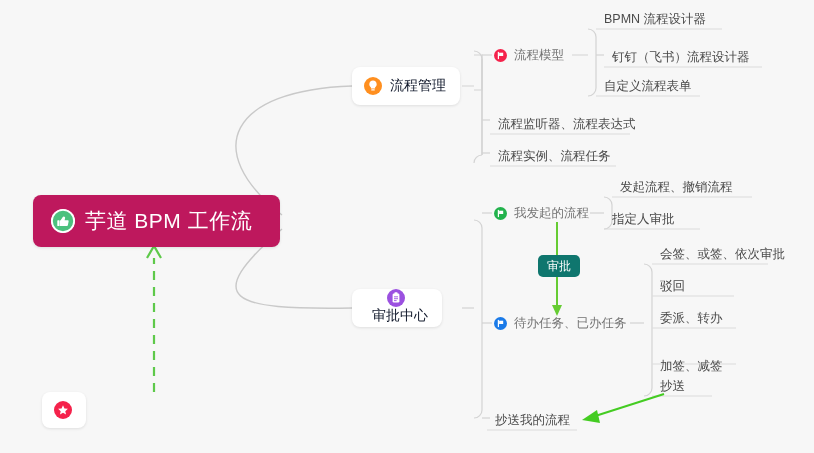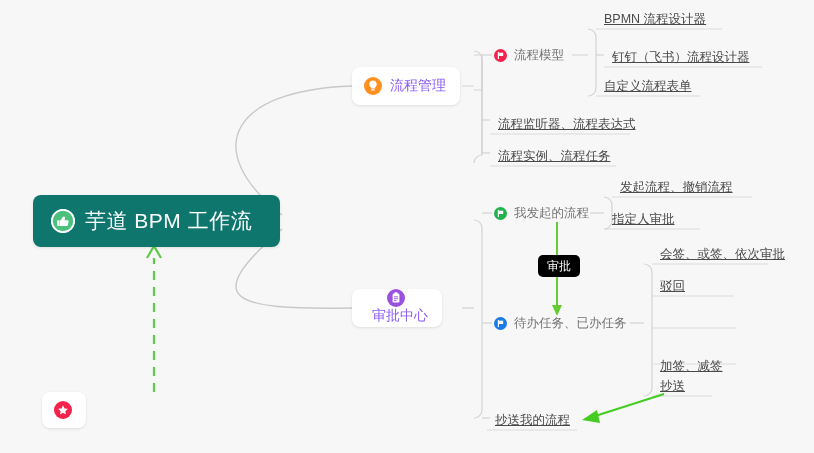--- a/index.html
+++ b/index.html
@@ -28,21 +28,21 @@
     pointer-events: none;
   }
 
   
   .root-node {
     position: absolute;
     left: 33px;
     top: 195px;
     width: 247px;
     height: 52px;
-    background: #0f766e;
+    background: #be185d;
     border-radius: 8px;
     display: flex;
     align-items: center;
     box-shadow: 0 1px 3px rgba(0,0,0,0.10);
     box-sizing: border-box;
     padding-left: 18px;
   }
   .root-label {
     color: #ffffff;
     font-size: 21px;
@@ -59,21 +59,21 @@
     height: 38px;
     display: flex;
     align-items: center;
     padding: 0 14px 0 12px;
     box-shadow: 0 1px 3px rgba(0,0,0,0.10);
     box-sizing: border-box;
     white-space: nowrap;
   }
   .branch-label {
     font-size: 14px;
-    color: #8b5cf6;
+    color: #0f172a;
     margin-left: 8px;
   }
 
   
   .sub-node {
     position: absolute;
     display: flex;
     align-items: center;
     white-space: nowrap;
     height: 22px;
@@ -87,27 +87,26 @@
   
   .leaf-node {
     position: absolute;
     font-size: 12.5px;
     color: #4a4a4a;
     white-space: nowrap;
     padding: 0 6px 4px 6px;
     height: 20px;
     line-height: 20px;
     box-sizing: content-box;
-    text-decoration: underline;
   }
 
   
   .tag-node {
     position: absolute;
-    background: #000000;
+    background: #0f766e;
     border-radius: 5px;
     color: #ffffff;
     font-size: 12px;
     padding: 4px 9px;
     white-space: nowrap;
     line-height: 14px;
   }
 
   
   .circle-icon {
@@ -263,20 +262,21 @@
   <div class="leaf-node" style="left:606px; top:47px;">钉钉（飞书）流程设计器</div>
 
   <div class="leaf-node" style="left:492px; top:114px;">流程监听器、流程表达式</div>
   <div class="leaf-node" style="left:492px; top:146px;">流程实例、流程任务</div>
 
   <div class="leaf-node" style="left:614px; top:177px;">发起流程、撤销流程</div>
   <div class="leaf-node" style="left:606px; top:209px;">指定人审批</div>
 
   <div class="leaf-node" style="left:654px; top:244px;">会签、或签、依次审批</div>
   <div class="leaf-node" style="left:654px; top:276px;">驳回</div>
+  <div class="leaf-node" style="left:654px; top:308px;">委派、转办</div>
   <div class="leaf-node" style="left:654px; top:344px;margin-top:12px;">加签、减签</div>
   <div class="leaf-node" style="left:654px; top:376px;">抄送</div>
 
   <div class="leaf-node" style="left:489px; top:410px;">抄送我的流程</div>
 
   <div class="tag-node" style="left:538px; top:255px;">审批</div>
 
   <div class="branch-node" style="left:42px; top:392px; height:36px;">
     <span class="circle-icon" style="background:#f5224b;">
       <svg width="18" height="18" viewBox="0 0 18 18">

